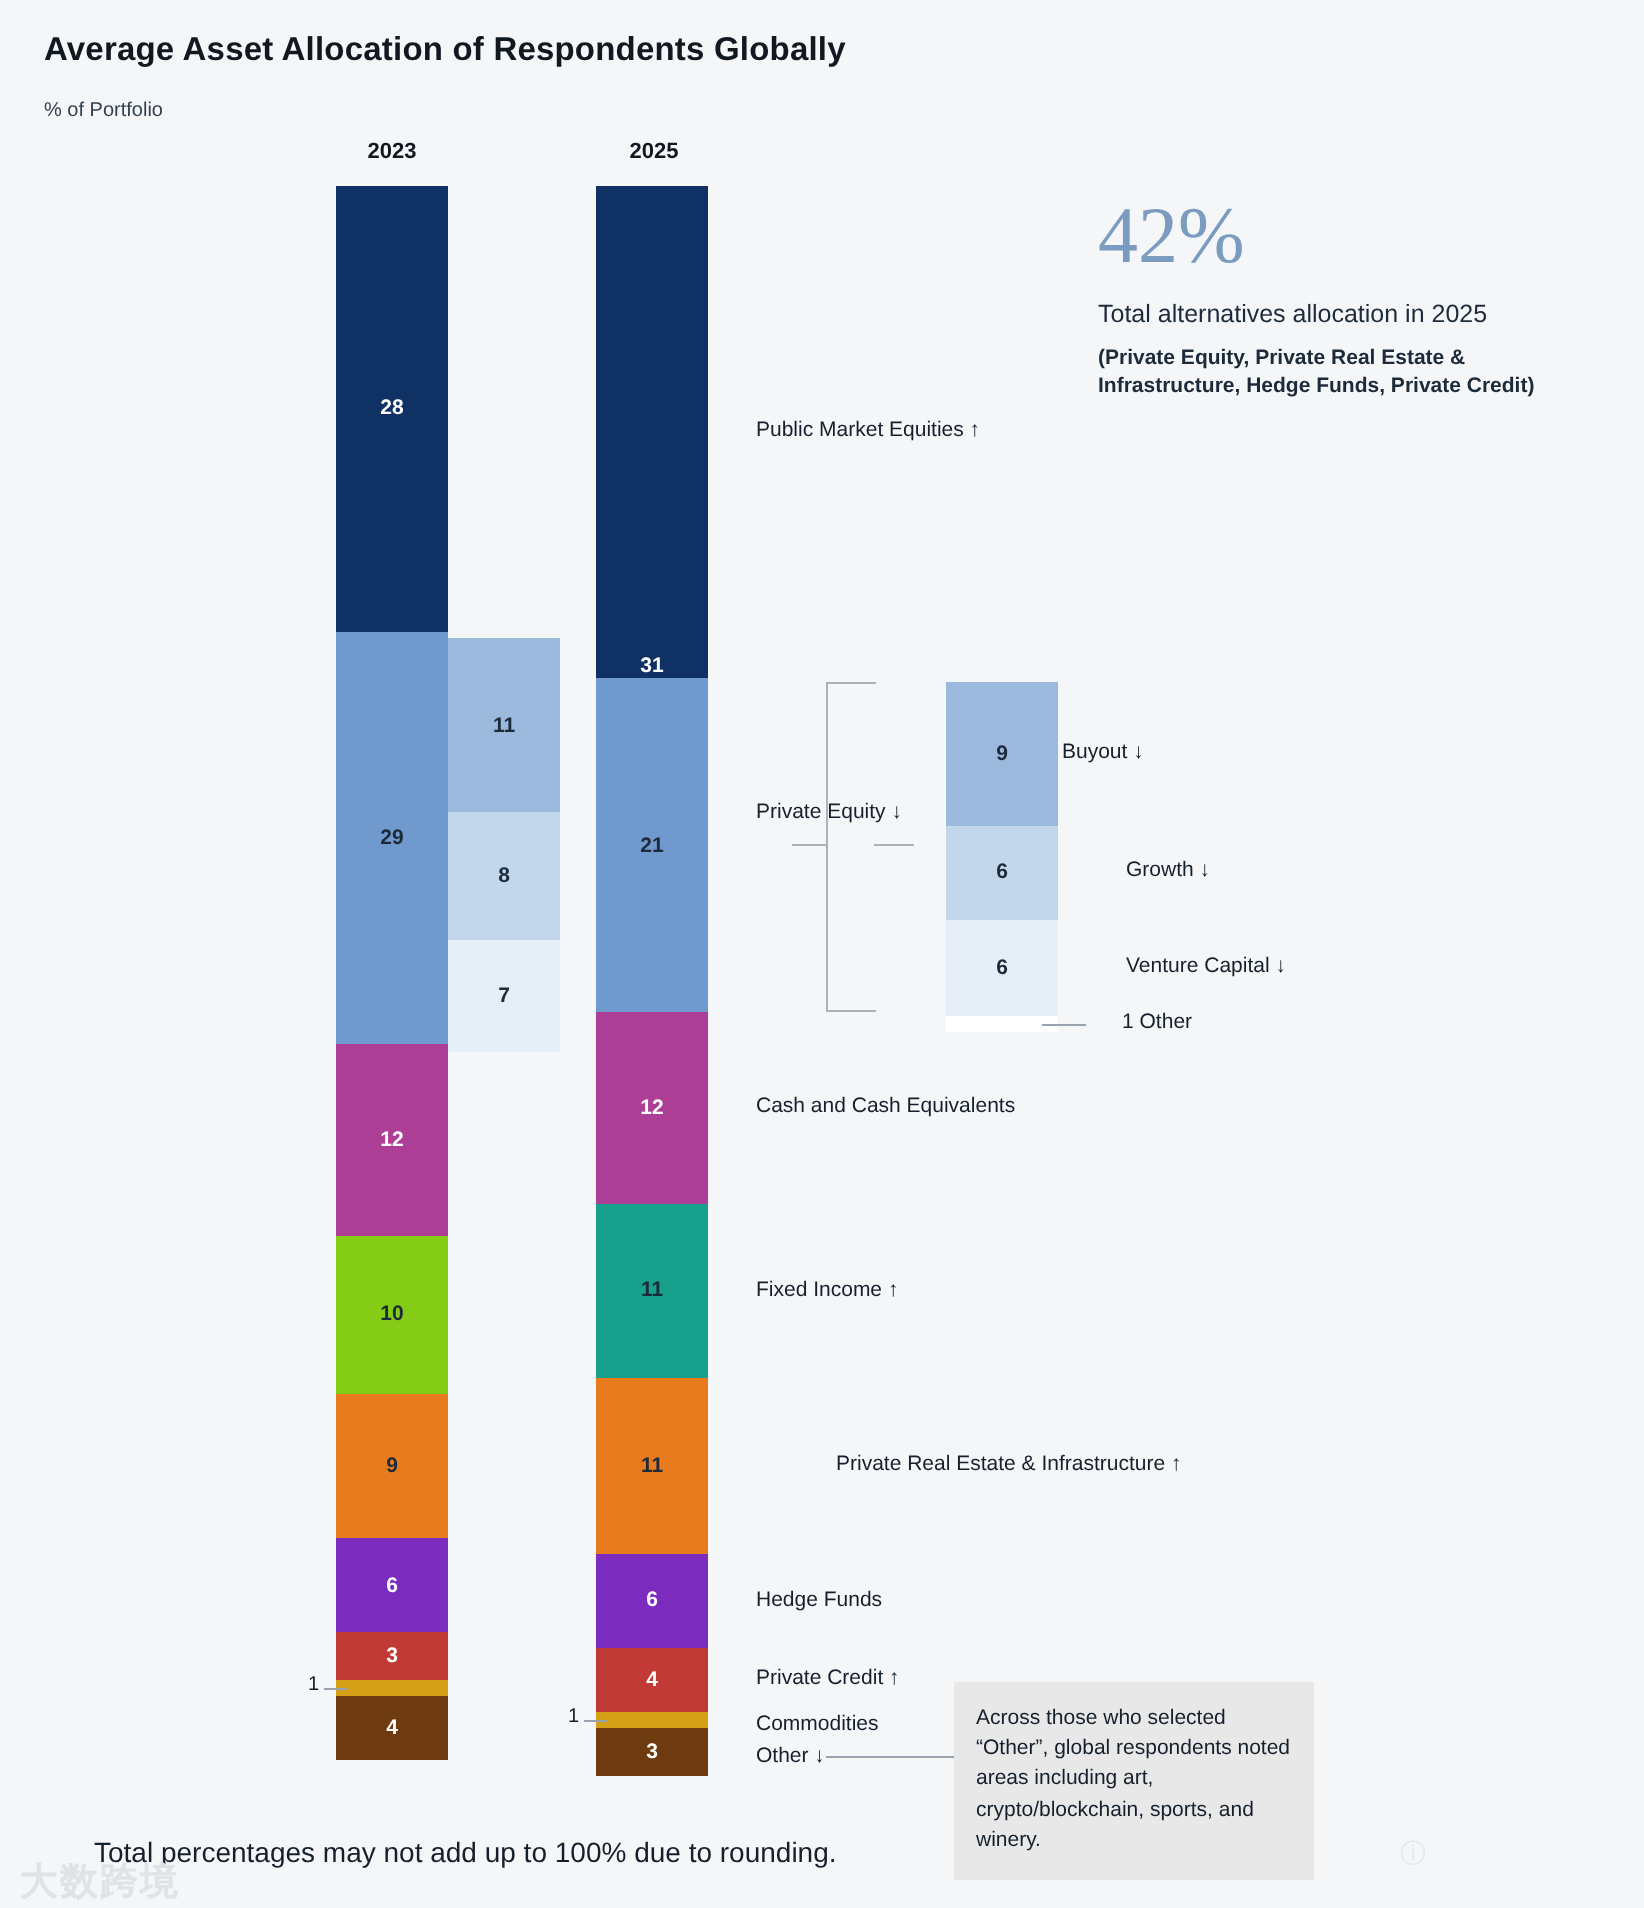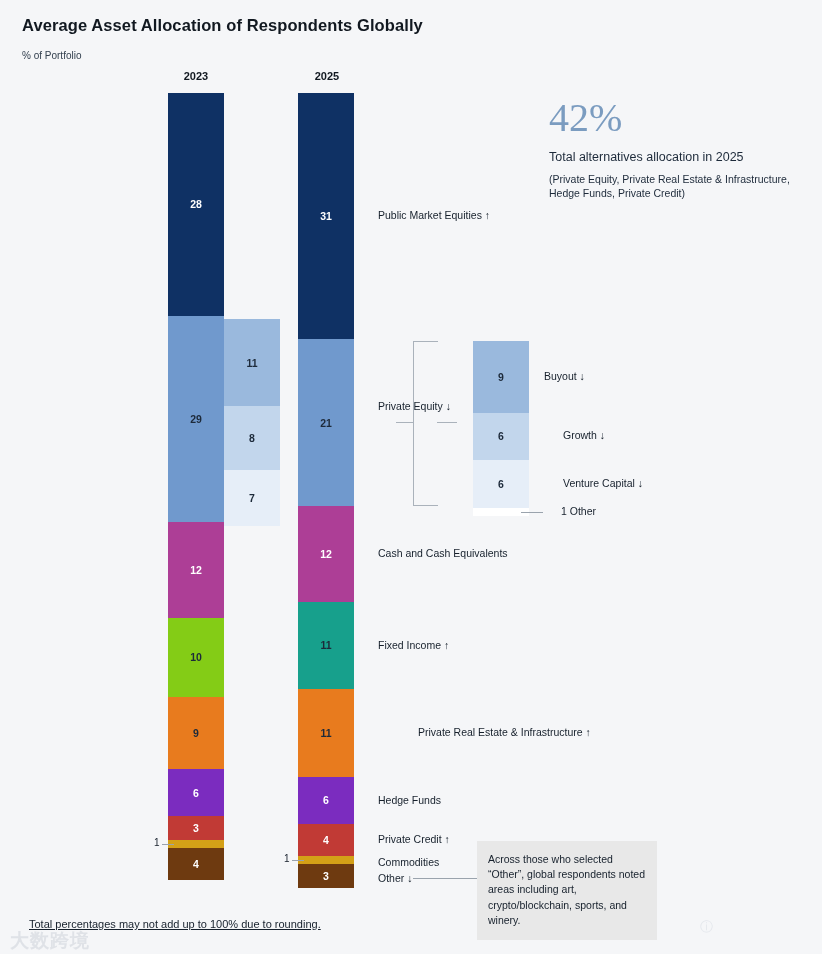--- a/index.html
+++ b/index.html
@@ -94,39 +94,39 @@
   
   #stat-block{position:absolute;left:549px;top:98px;width:250px;}
   #stat-value{
     font-family:"Liberation Serif","DejaVu Serif",serif;
     font-size:40px;color:#7b9cc0;line-height:1;font-weight:normal;
   }
   #stat-caption{
     margin-top:11px;font-size:12.5px;color:#1d2a3a;line-height:1.3;
   }
   #stat-sub{
-    margin-top:7px;font-size:10.5px;color:#1d2a3a;line-height:1.35;font-weight:normal;
+    margin-top:7px;font-size:10.5px;color:#1d2a3a;line-height:1.35;font-weight:bold;
   }
 
   
   #annotation-box{
     position:absolute;left:477px;top:841px;width:180px;
     background:#e8e8e8;
     padding:11px 12px 12px 11px;
     box-sizing:border-box;
     font-size:10.5px;line-height:1.45;color:#16202c;
   }
   #annotation-leader{
     position:absolute;left:413px;top:878px;width:64px;height:1px;background:#9aa3ad;
   }
 
   
   #footer-note{
-    position:absolute;left:29px;top:918px;
-    font-size:11px;color:#16202c;text-decoration:underline;
+    position:absolute;left:47px;top:918px;
+    font-size:14px;color:#16202c;
   }
 
   
   #watermark{
     position:absolute;left:10px;top:928px;
     font-size:19px;font-weight:bold;color:#dfe2e7;
     letter-spacing:1px;user-select:none;
   }
   #watermark-mark{
     position:absolute;left:700px;top:918px;
@@ -166,21 +166,21 @@
       <div class="seg" style="height: 23.85px; background: rgb(193, 58, 53); color: rgb(255, 255, 255);">
         <span class="val">3</span>
       </div>
       <div class="seg" style="height: 7.95px; background: rgb(212, 160, 23); color: rgb(29, 42, 58);"></div>
       <div class="seg" style="height: 31.8px; background: rgb(110, 58, 16); color: rgb(255, 255, 255);">
         <span class="val">4</span>
       </div>
     </div>
 
   <div class="bar" id="bar-2025">
-      <div class="seg" style="height: 246.45px; background: rgb(15, 49, 100); color: rgb(255, 255, 255);">
+      <div class="seg" style="height: 246.45px; background: rgb(15, 49, 100); color: rgb(255, 255, 255); align-items: flex-end;">
         <span class="val">31</span>
       </div>
       <div class="seg" style="height: 166.95px; background: rgb(112, 153, 205); color: rgb(29, 42, 58);">
         <span class="val">21</span>
       </div>
       <div class="seg" style="height: 95.4px; background: rgb(173, 62, 150); color: rgb(255, 255, 255);">
         <span class="val">12</span>
       </div>
       <div class="seg" style="height: 87.45px; background: rgb(23, 160, 140); color: rgb(29, 42, 58);">
         <span class="val">11</span>
@@ -244,21 +244,21 @@
 
 <div class="label" style="left: 362px; top: 209.225px;"><span>Public Market Equities</span><span class="arrow"> ↑</span></div>
     <div class="label" style="left: 362px; top: 400px;"><span>Private Equity</span><span class="arrow"> ↓</span></div>
     <div class="label" style="left: 362px; top: 547.1px;"><span>Cash and Cash Equivalents</span></div>
     <div class="label" style="left: 362px; top: 638.525px;"><span>Fixed Income</span><span class="arrow"> ↑</span></div>
     <div class="label" style="left: 362px; top: 725.975px; margin-left: 40px;"><span>Private Real Estate &amp; Infrastructure</span><span class="arrow"> ↑</span></div>
     <div class="label" style="left: 362px; top: 793.55px;"><span>Hedge Funds</span></div>
     <div class="label" style="left: 362px; top: 833.3px;"><span>Private Credit</span><span class="arrow"> ↑</span></div>
     <div class="label" style="left: 362px; top: 856px;"><span>Commodities</span></div>
     <div class="label" style="left: 362px; top: 872px;"><span>Other</span><span class="arrow"> ↓</span></div>
-    <div class="label" style="left: 528px; top: 369.775px; text-align: center;"><span>Buyout</span><span class="arrow"> ↓</span></div>
+    <div class="label" style="left: 515px; top: 369.775px; text-align: center;"><span>Buyout</span><span class="arrow"> ↓</span></div>
     <div class="label" style="left: 547px; top: 429.4px;"><span>Growth</span><span class="arrow"> ↓</span></div>
     <div class="label" style="left: 547px; top: 477.1px;"><span>Venture Capital</span><span class="arrow"> ↓</span></div>
     <div class="leader" style="left: 521px; top: 511.925px; width: 22px;"></div>
     <div class="label" style="left: 545px; top: 504.925px;"><span>1  </span><span>Other</span></div>
     <div class="tiny-val" style="left: 154px; top: 837.275px;">1</div>
     <div class="leader" style="left: 162px; top: 844.275px; width: 12px;"></div>
     <div class="tiny-val" style="left: 284px; top: 853.175px;">1</div>
     <div class="leader" style="left: 292px; top: 860.175px; width: 12px;"></div>
   </div>
 

